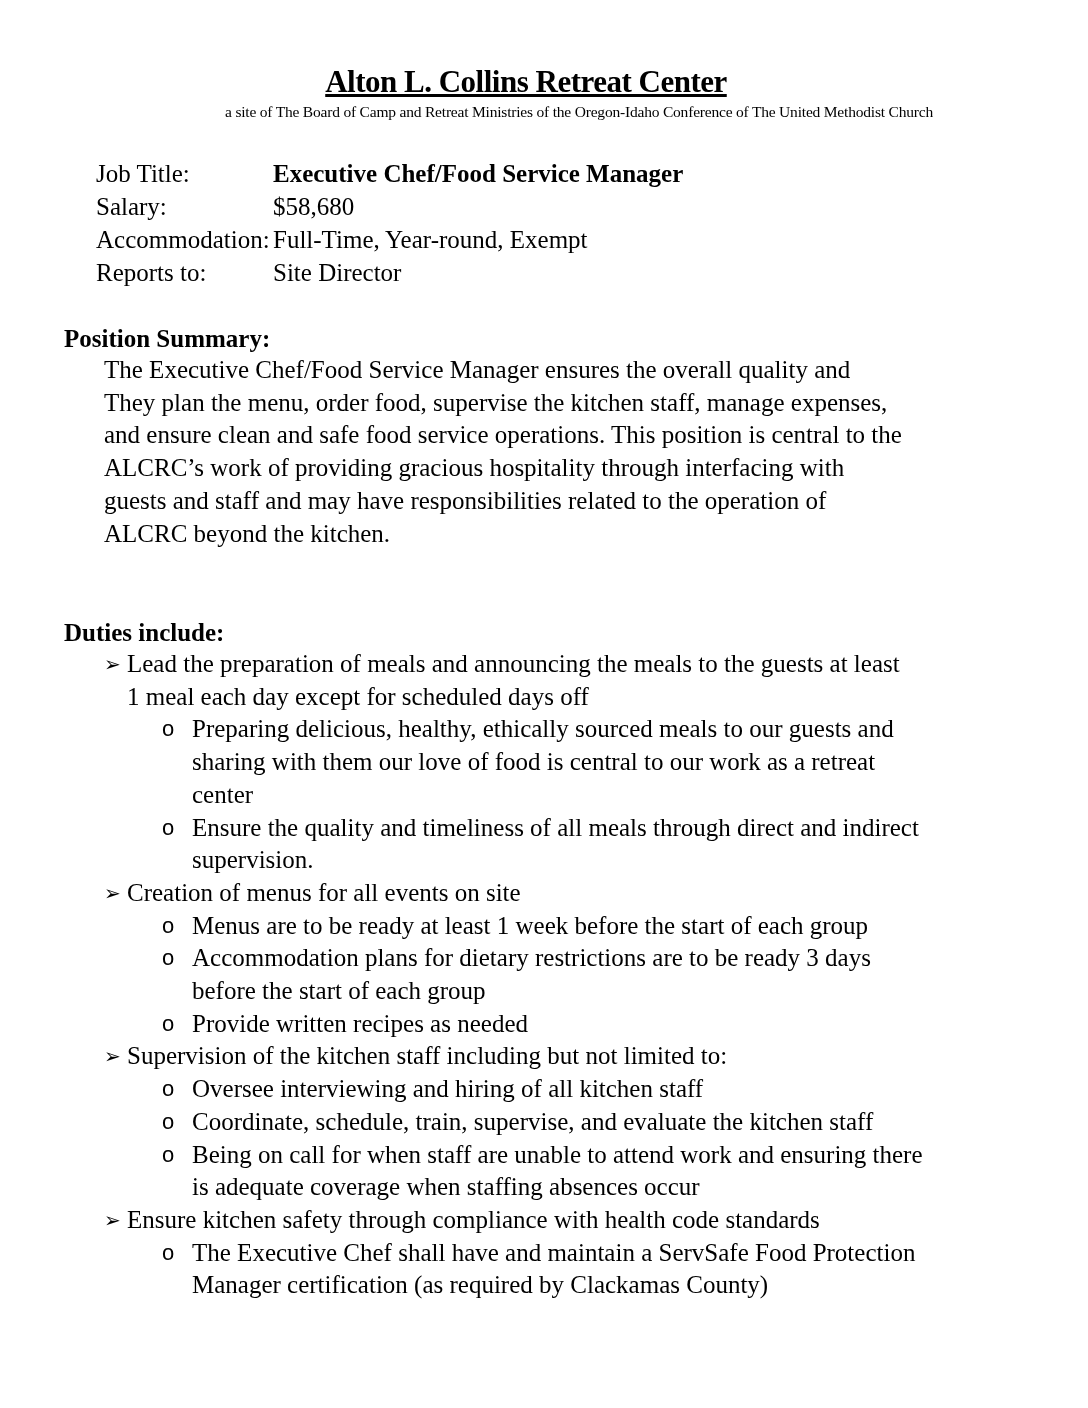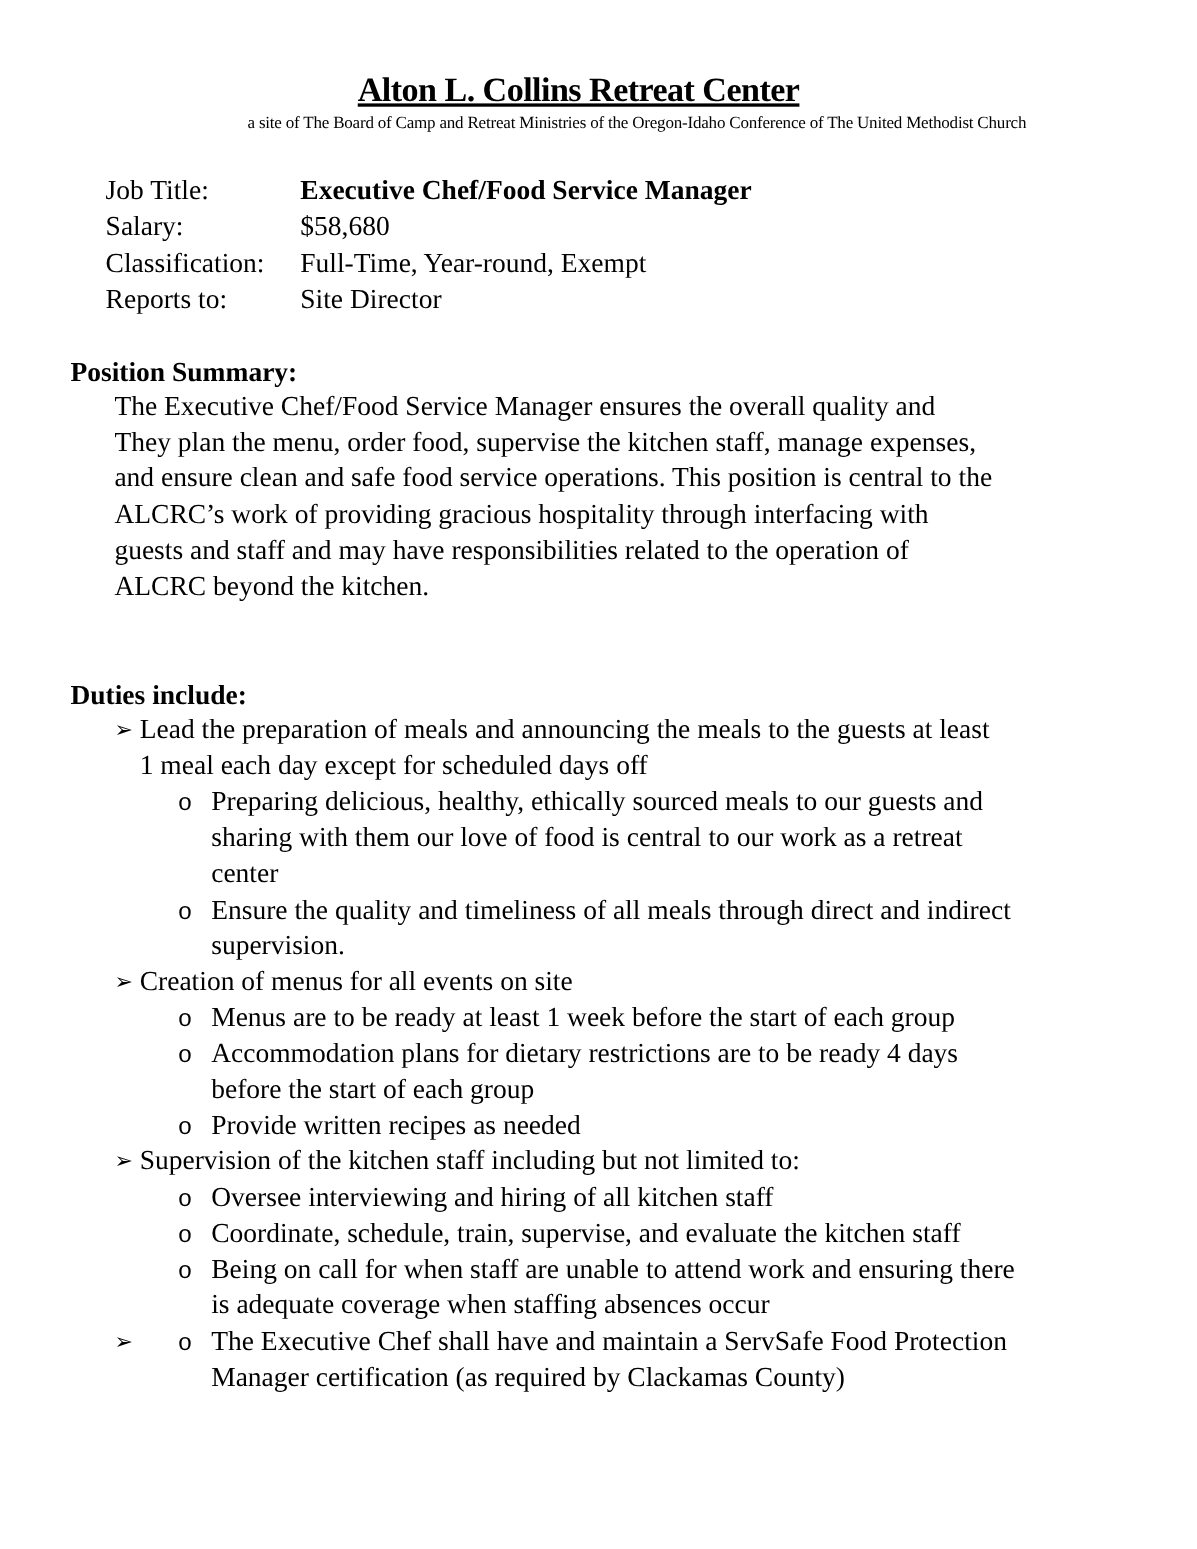--- a/index.html
+++ b/index.html
@@ -45,21 +45,21 @@
   <div class="info">
     <div class="info-row">
       <span class="info-label">Job Title:</span>
       <span class="info-value bold">Executive Chef/Food Service Manager</span>
     </div>
     <div class="info-row">
       <span class="info-label">Salary:</span>
       <span class="info-value">$58,680</span>
     </div>
     <div class="info-row">
-      <span class="info-label">Classification:</span>
+      <span class="info-label">Accommodation:</span>
       <span class="info-value">Full-Time, Year-round, Exempt</span>
     </div>
     <div class="info-row">
       <span class="info-label">Reports to:</span>
       <span class="info-value">Site Director</span>
     </div>
   </div>
 
   <div class="heading" style="top:322px;">Position Summary:</div>
   <div class="summary">
@@ -92,21 +92,21 @@
       <div class="lvl1">
         <span class="marker">➢</span>
         <span class="line">Creation of menus for all events on site</span>
       </div>
       <div class="lvl2">
         <span class="marker">o</span>
         <span class="line">Menus are to be ready at least 1 week before the start of each group</span>
       </div>
       <div class="lvl2">
         <span class="marker">o</span>
-        <span class="line">Accommodation plans for dietary restrictions are to be ready 4 days</span>
+        <span class="line">Accommodation plans for dietary restrictions are to be ready 3 days</span>
         <span class="line">before the start of each group</span>
       </div>
       <div class="lvl2">
         <span class="marker">o</span>
         <span class="line">Provide written recipes as needed</span>
       </div>
       <div class="lvl1">
         <span class="marker">➢</span>
         <span class="line">Supervision of the kitchen staff including but not limited to:</span>
       </div>
@@ -118,20 +118,21 @@
         <span class="marker">o</span>
         <span class="line">Coordinate, schedule, train, supervise, and evaluate the kitchen staff</span>
       </div>
       <div class="lvl2">
         <span class="marker">o</span>
         <span class="line">Being on call for when staff are unable to attend work and ensuring there</span>
         <span class="line">is adequate coverage when staffing absences occur</span>
       </div>
       <div class="lvl1">
         <span class="marker">➢</span>
+        <span class="line">Ensure kitchen safety through compliance with health code standards</span>
       </div>
       <div class="lvl2">
         <span class="marker">o</span>
         <span class="line">The Executive Chef shall have and maintain a ServSafe Food Protection</span>
         <span class="line">Manager certification (as required by Clackamas County)</span>
       </div>
     </div>
 </div>
 
 </body></html>

